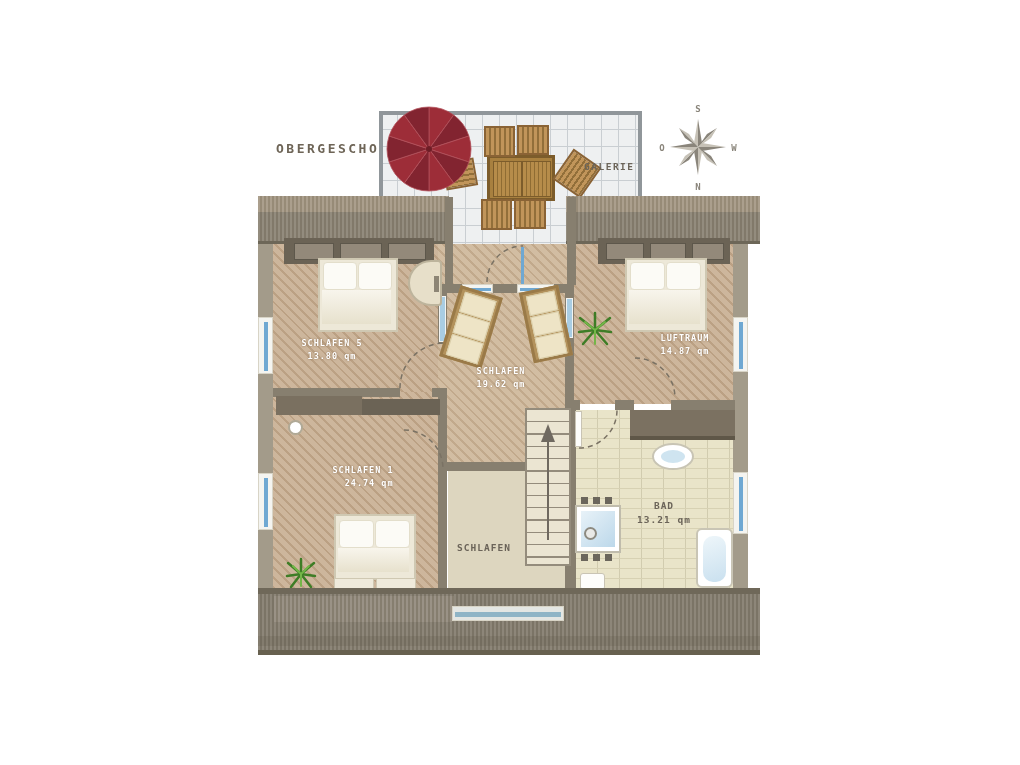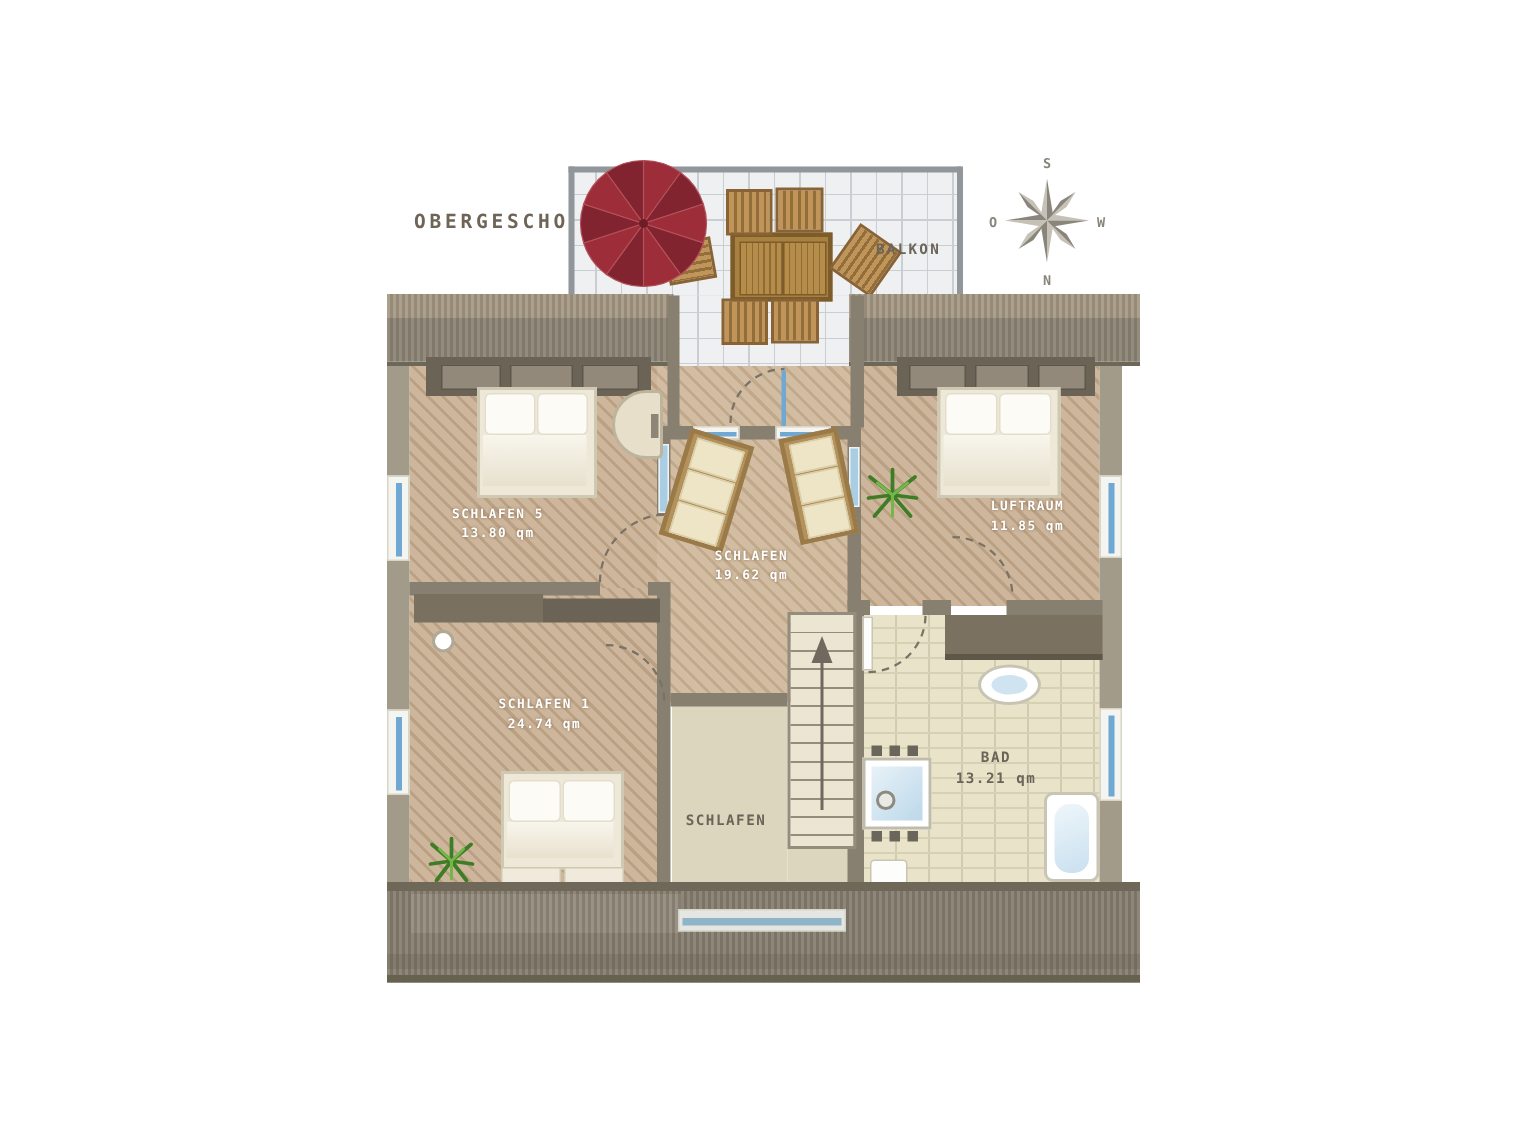--- a/index.html
+++ b/index.html
@@ -108,21 +108,21 @@
       <path d="M45,45 L69.7,79 A42 42 0 0 1 45,87 Z" fill="#9d2d38"></path>
       <path d="M45,45 L45,87  A42 42 0 0 1 20.3,79 Z" fill="#822430"></path>
       <path d="M45,45 L20.3,79 A42 42 0 0 1 5.1,58 Z" fill="#9d2d38"></path>
       <path d="M45,45 L5.1,58  A42 42 0 0 1 5.1,32 Z" fill="#822430"></path>
       <path d="M45,45 L5.1,32  A42 42 0 0 1 20.3,11 Z" fill="#9d2d38"></path>
       <path d="M45,45 L20.3,11 A42 42 0 0 1 45,3 Z" fill="#822430"></path>
     </g>
     <circle cx="45" cy="45" r="3" fill="#6e1d26"></circle>
   </svg>
 
-  <div class="balklab" style="left:584px;top:161px;">BALKON</div>
+  <div class="balklab" style="left:584px;top:161px;">GALERIE</div>
 
   <div class="roof" style="left:258px;top:196px;width:191px;height:48px;">
     <div class="rtop"></div>
     <div class="rbot"></div>
   </div>
   <div class="roof" style="left:566px;top:196px;width:194px;height:48px;">
     <div class="rtop"></div>
     <div class="rbot"></div>
   </div>
 
@@ -299,27 +299,27 @@
     <div class="abs" style="left:0;top:48px;width:502px;height:10px;background:repeating-linear-gradient(90deg,#837c6e 0 2px,#746d5f 2px 4px);"></div>
     <div class="abs" style="left:0;top:62px;width:502px;height:5px;background:#67614f;"></div>
   </div>
 
   <div class="rlab" style="left:332px;top:337px;">
     <div>SCHLAFEN 5</div>
     <div>13.80 qm</div>
   </div>
   <div class="rlab" style="left:685px;top:332px;">
     <div>LUFTRAUM</div>
-    <div>11.85 qm</div>
+    <div>14.87 qm</div>
   </div>
   <div class="rlab" style="left:501px;top:365px;">
     <div>SCHLAFEN</div>
     <div>19.62 qm</div>
   </div>
-  <div class="rlab" style="left:363px;top:464px;">
+  <div class="rlab" style="left:363px;top:464px;text-align:right;">
     <div>SCHLAFEN 1</div>
     <div>24.74 qm</div>
   </div>
   <div class="dlab" style="left:664px;top:499px;">
     <div>BAD</div>
     <div>13.21 qm</div>
   </div>
   <div class="dlab" style="left:484px;top:541px;">
     <div>SCHLAFEN</div>
   </div>

